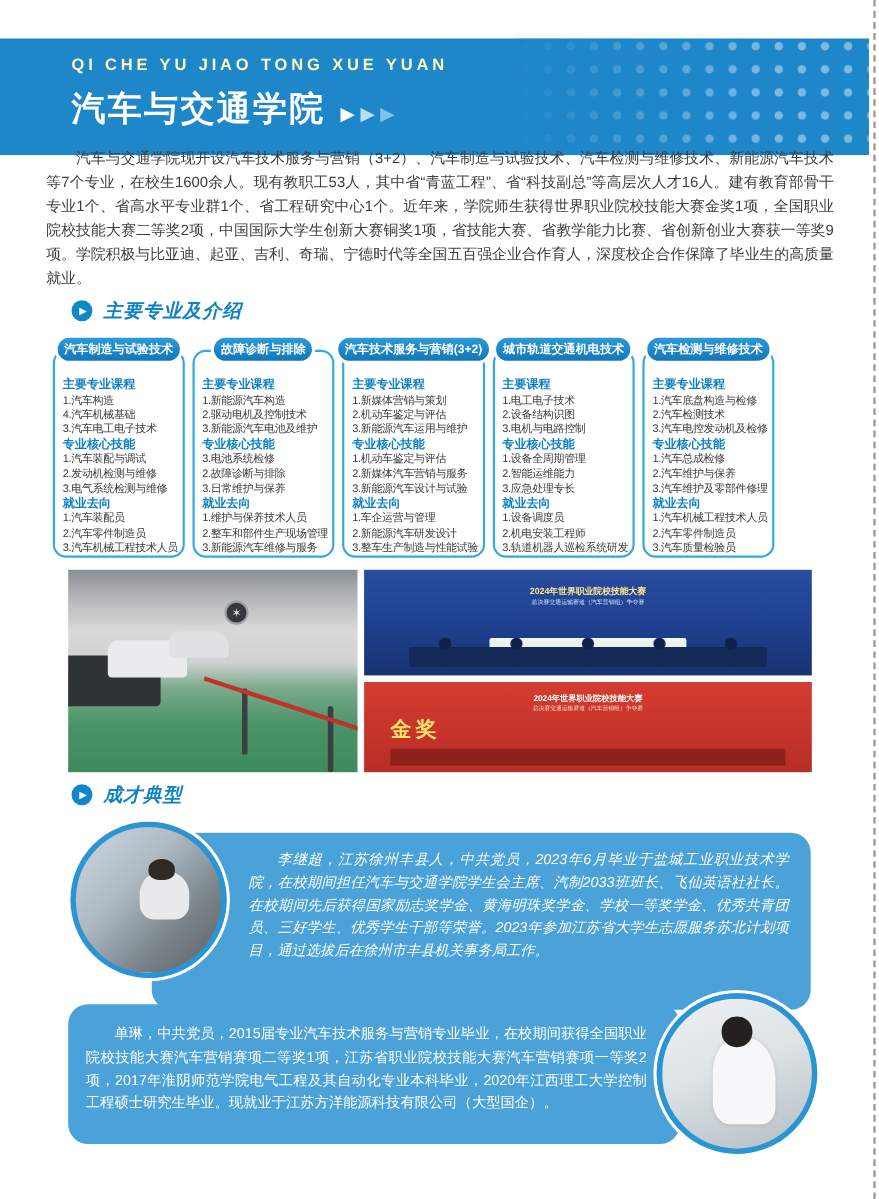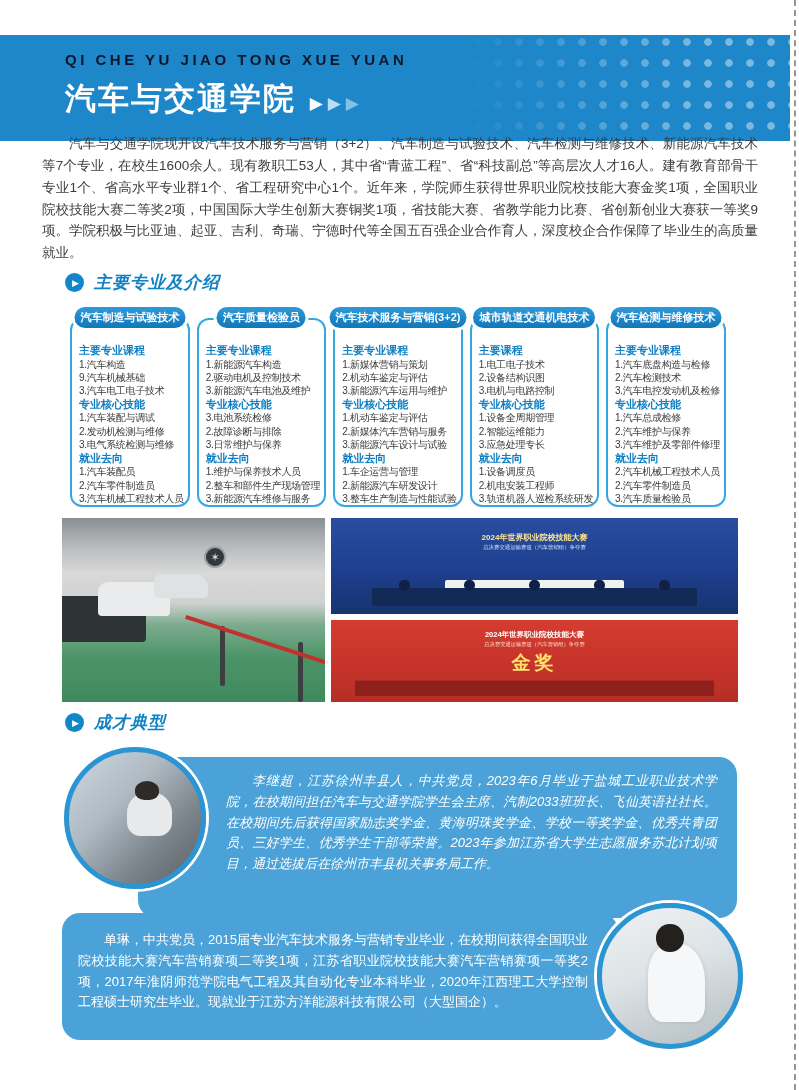--- a/index.html
+++ b/index.html
@@ -11,38 +11,38 @@
   .cropline { position:absolute; top:0; bottom:0; right:3px; width:0; border-left:2px dashed #9b9390; }
 
   
   .band { position:absolute; left:0; top:35px; width:790px; height:106px; background:#1e87c9; overflow:hidden; }
   .band-dots { position:absolute; top:0; right:0; bottom:0; width:320px;
     background-image:
       linear-gradient(to right, #1e87c9 0%, rgba(30,135,201,0) 72%),
       radial-gradient(circle at 7px 7px, rgba(255,255,255,0.42) 3.4px, rgba(255,255,255,0) 4.2px);
     background-size:100% 100%, 21px 21px; }
   .band-inner { position:absolute; left:65px; top:16px; }
-  .latin { color:#0f172a; font-size:15px; font-weight:bold; letter-spacing:3.5px; }
+  .latin { color:#fef9c3; font-size:15px; font-weight:bold; letter-spacing:3.5px; }
   .cn-title { margin-top:10px; color:#ffffff; font-size:31px; font-weight:bold; letter-spacing:2px; }
   .arrows span { font-size:17px; margin-left:3px; }
   .a1{color:#ffffff;} .a2{color:#b9ddf2;} .a3{color:#83c2e7;}
 
   
   .intro { position:absolute; left:42px; top:133px; width:716px; font-size:13.5px; line-height:1.62;
     color:#3c3c3c; text-align:justify; text-indent:2em; }
 
   
   .sec { position:absolute; left:65px; display:flex; align-items:center; }
   .sec-majors { top:271px; } .sec-talents { top:711px; }
   .play { width:19px; height:19px; border-radius:50%; background:#1187c9; color:#ffffff; font-size:9px;
     display:flex; align-items:center; justify-content:center; margin-right:10px; padding-left:2px; }
   .sec-label { color:#0e82c5; font-size:17px; font-weight:bold; letter-spacing:1px;font-style:italic; }
 
   
-  .cards { position:absolute; left:70px; top:318px; width:598px; display:flex; gap:7px; }
+  .cards { position:absolute; left:48px; top:318px; width:598px; display:flex; gap:7px; }
   .card { position:relative; flex:1; height:189px; border:2px solid #35a8e0; border-radius:12px;
     background:#ffffff; padding:24px 4px 4px 7px; }
   .pill { position:absolute; top:-13px; left:50%; transform:translateX(-50%); white-space:nowrap;
     background:linear-gradient(180deg,#2d9ad8 0%,#1177bb 100%); color:#ffffff; font-size:11px; font-weight:bold;
     padding:3px 6px; border-radius:13px; box-shadow:0 0 0 3px #ffffff; letter-spacing:0; }
   .grp-h { color:#0e7fc3; font-size:11px; font-weight:bold; line-height:13.6px; }
   .itm { color:#3a3a3a; font-size:10px; line-height:13.4px; letter-spacing:-0.3px; white-space:nowrap; }
 
   
   .gallery { position:absolute; left:62px; top:518px; width:676px; height:184px; display:flex; gap:6px; }
@@ -68,21 +68,21 @@
                radial-gradient(circle at 30% 20%, #10204a 5px, transparent 6px),
                radial-gradient(circle at 50% 20%, #10204a 5px, transparent 6px),
                radial-gradient(circle at 70% 20%, #10204a 5px, transparent 6px),
                radial-gradient(circle at 90% 20%, #10204a 5px, transparent 6px),
                linear-gradient(180deg, transparent 30%, #132a57 31%); }
   .flagc { position:absolute; bottom:10px; left:28%; width:44%; height:24px; background:#eef3ef; border-radius:2px; }
 
   .ph-red { background:linear-gradient(180deg,#d43c30 0%,#c5332a 60%,#b52e26 100%); }
   .ph-red .l1 { margin-top:10px; color:#ffffff; font-size:7.5px; font-weight:bold; text-align:center; }
   .ph-red .l2 { color:#ffd9c9; font-size:6px; text-align:center; transform:scale(0.88); }
-  .gold { color:#ffe36b; font-size:19px; font-weight:bold; text-align:center; letter-spacing:4px; margin-top:1px; }
+  .gold { color:#ffe36b; font-size:19px; font-weight:bold; letter-spacing:4px; margin-top:1px;margin-left:24px; }
   .crowd-red { position:absolute; bottom:6px; left:6%; width:88%; height:24px;
     background:linear-gradient(180deg, transparent 35%, #8e211c 36%); }
 
   .ph-showroom { background:linear-gradient(180deg,#efe9e2 0%,#ded8d0 38%,#bcb9b5 58%,#8e8d8c 78%,#7b7a79 100%); }
   .orangeband { position:absolute; right:0; top:0; width:58%; height:40%; background:linear-gradient(100deg,#e2734028 0%,#e07038 30%,#c85f2e 100%); border-radius:0 0 0 24px; }
   .screenb { position:absolute; right:14%; top:34%; width:46%; height:26%; background:#2c3f66; border-radius:2px; }
   .whitecar { position:absolute; left:-14px; bottom:16px; width:108px; height:40px; background:#f2f3f4; border-radius:14px 22px 6px 6px; box-shadow:0 3px 0 #6e6d6c; }
 
   .ph-js24 { background:linear-gradient(180deg,#eceae6 0%,#e3e1dd 70%,#b9b7b3 84%,#a6a4a0 100%); }
   .board24 { position:absolute; left:8%; top:10%; width:84%; height:72%; background:#fbfbf9; border-radius:2px; box-shadow:0 1px 3px rgba(0,0,0,.25); padding-top:6px; }
@@ -148,33 +148,33 @@
   <div class="sec sec-majors">
     <div class="play">▶</div>
     <div class="sec-label">主要专业及介绍</div>
   </div>
 
   <div class="cards">
     <div class="card">
       <div class="pill">汽车制造与试验技术</div>
       <div class="grp-h">主要专业课程</div>
       <div class="itm">1.汽车构造</div>
-      <div class="itm">9.汽车机械基础</div>
+      <div class="itm">4.汽车机械基础</div>
       <div class="itm">3.汽车电工电子技术</div>
       <div class="grp-h">专业核心技能</div>
       <div class="itm">1.汽车装配与调试</div>
       <div class="itm">2.发动机检测与维修</div>
       <div class="itm">3.电气系统检测与维修</div>
       <div class="grp-h">就业去向</div>
       <div class="itm">1.汽车装配员</div>
       <div class="itm">2.汽车零件制造员</div>
       <div class="itm">3.汽车机械工程技术人员</div>
     </div>
     <div class="card">
-      <div class="pill">汽车质量检验员</div>
+      <div class="pill">故障诊断与排除</div>
       <div class="grp-h">主要专业课程</div>
       <div class="itm">1.新能源汽车构造</div>
       <div class="itm">2.驱动电机及控制技术</div>
       <div class="itm">3.新能源汽车电池及维护</div>
       <div class="grp-h">专业核心技能</div>
       <div class="itm">3.电池系统检修</div>
       <div class="itm">2.故障诊断与排除</div>
       <div class="itm">3.日常维护与保养</div>
       <div class="grp-h">就业去向</div>
       <div class="itm">1.维护与保养技术人员</div>
@@ -215,21 +215,21 @@
       <div class="pill">汽车检测与维修技术</div>
       <div class="grp-h">主要专业课程</div>
       <div class="itm">1.汽车底盘构造与检修</div>
       <div class="itm">2.汽车检测技术</div>
       <div class="itm">3.汽车电控发动机及检修</div>
       <div class="grp-h">专业核心技能</div>
       <div class="itm">1.汽车总成检修</div>
       <div class="itm">2.汽车维护与保养</div>
       <div class="itm">3.汽车维护及零部件修理</div>
       <div class="grp-h">就业去向</div>
-      <div class="itm">2.汽车机械工程技术人员</div>
+      <div class="itm">1.汽车机械工程技术人员</div>
       <div class="itm">2.汽车零件制造员</div>
       <div class="itm">3.汽车质量检验员</div>
     </div>
   </div>
 
   <div class="gallery">
     <div class="ph ph-shop g-left">
       <div class="benz">✶</div>
       <div class="carblob cb1"></div>
       <div class="carblob cb2"></div>

